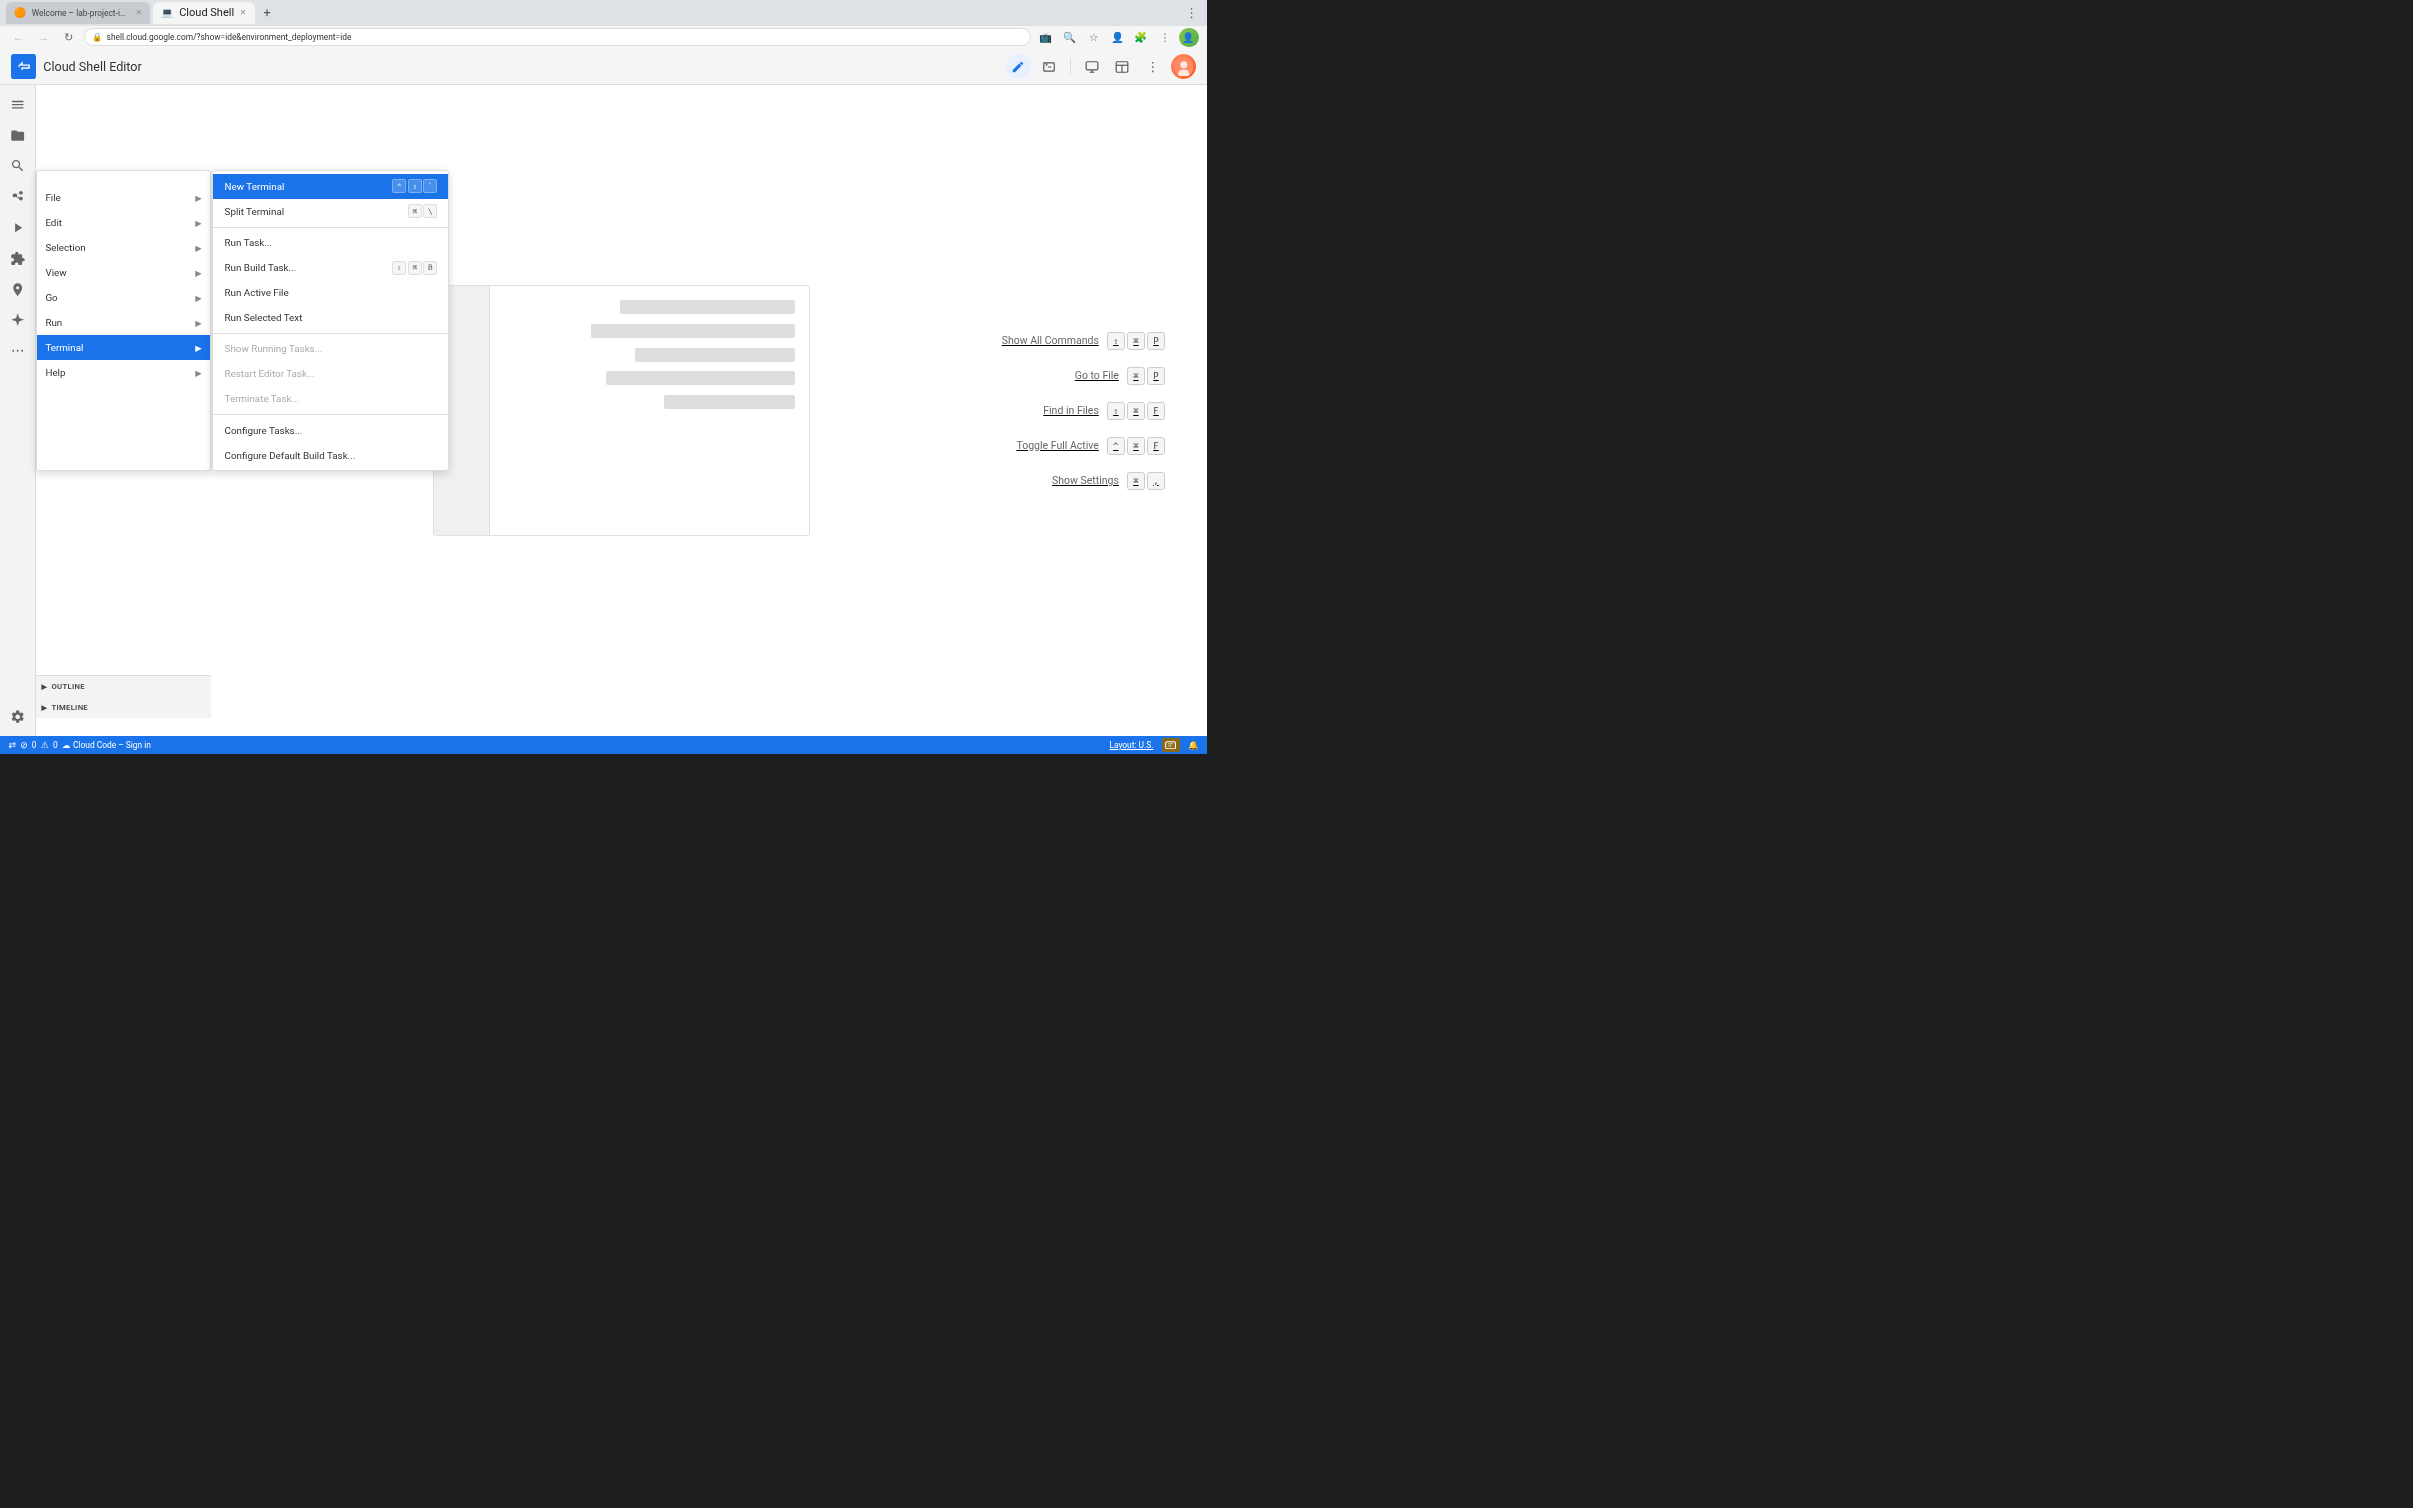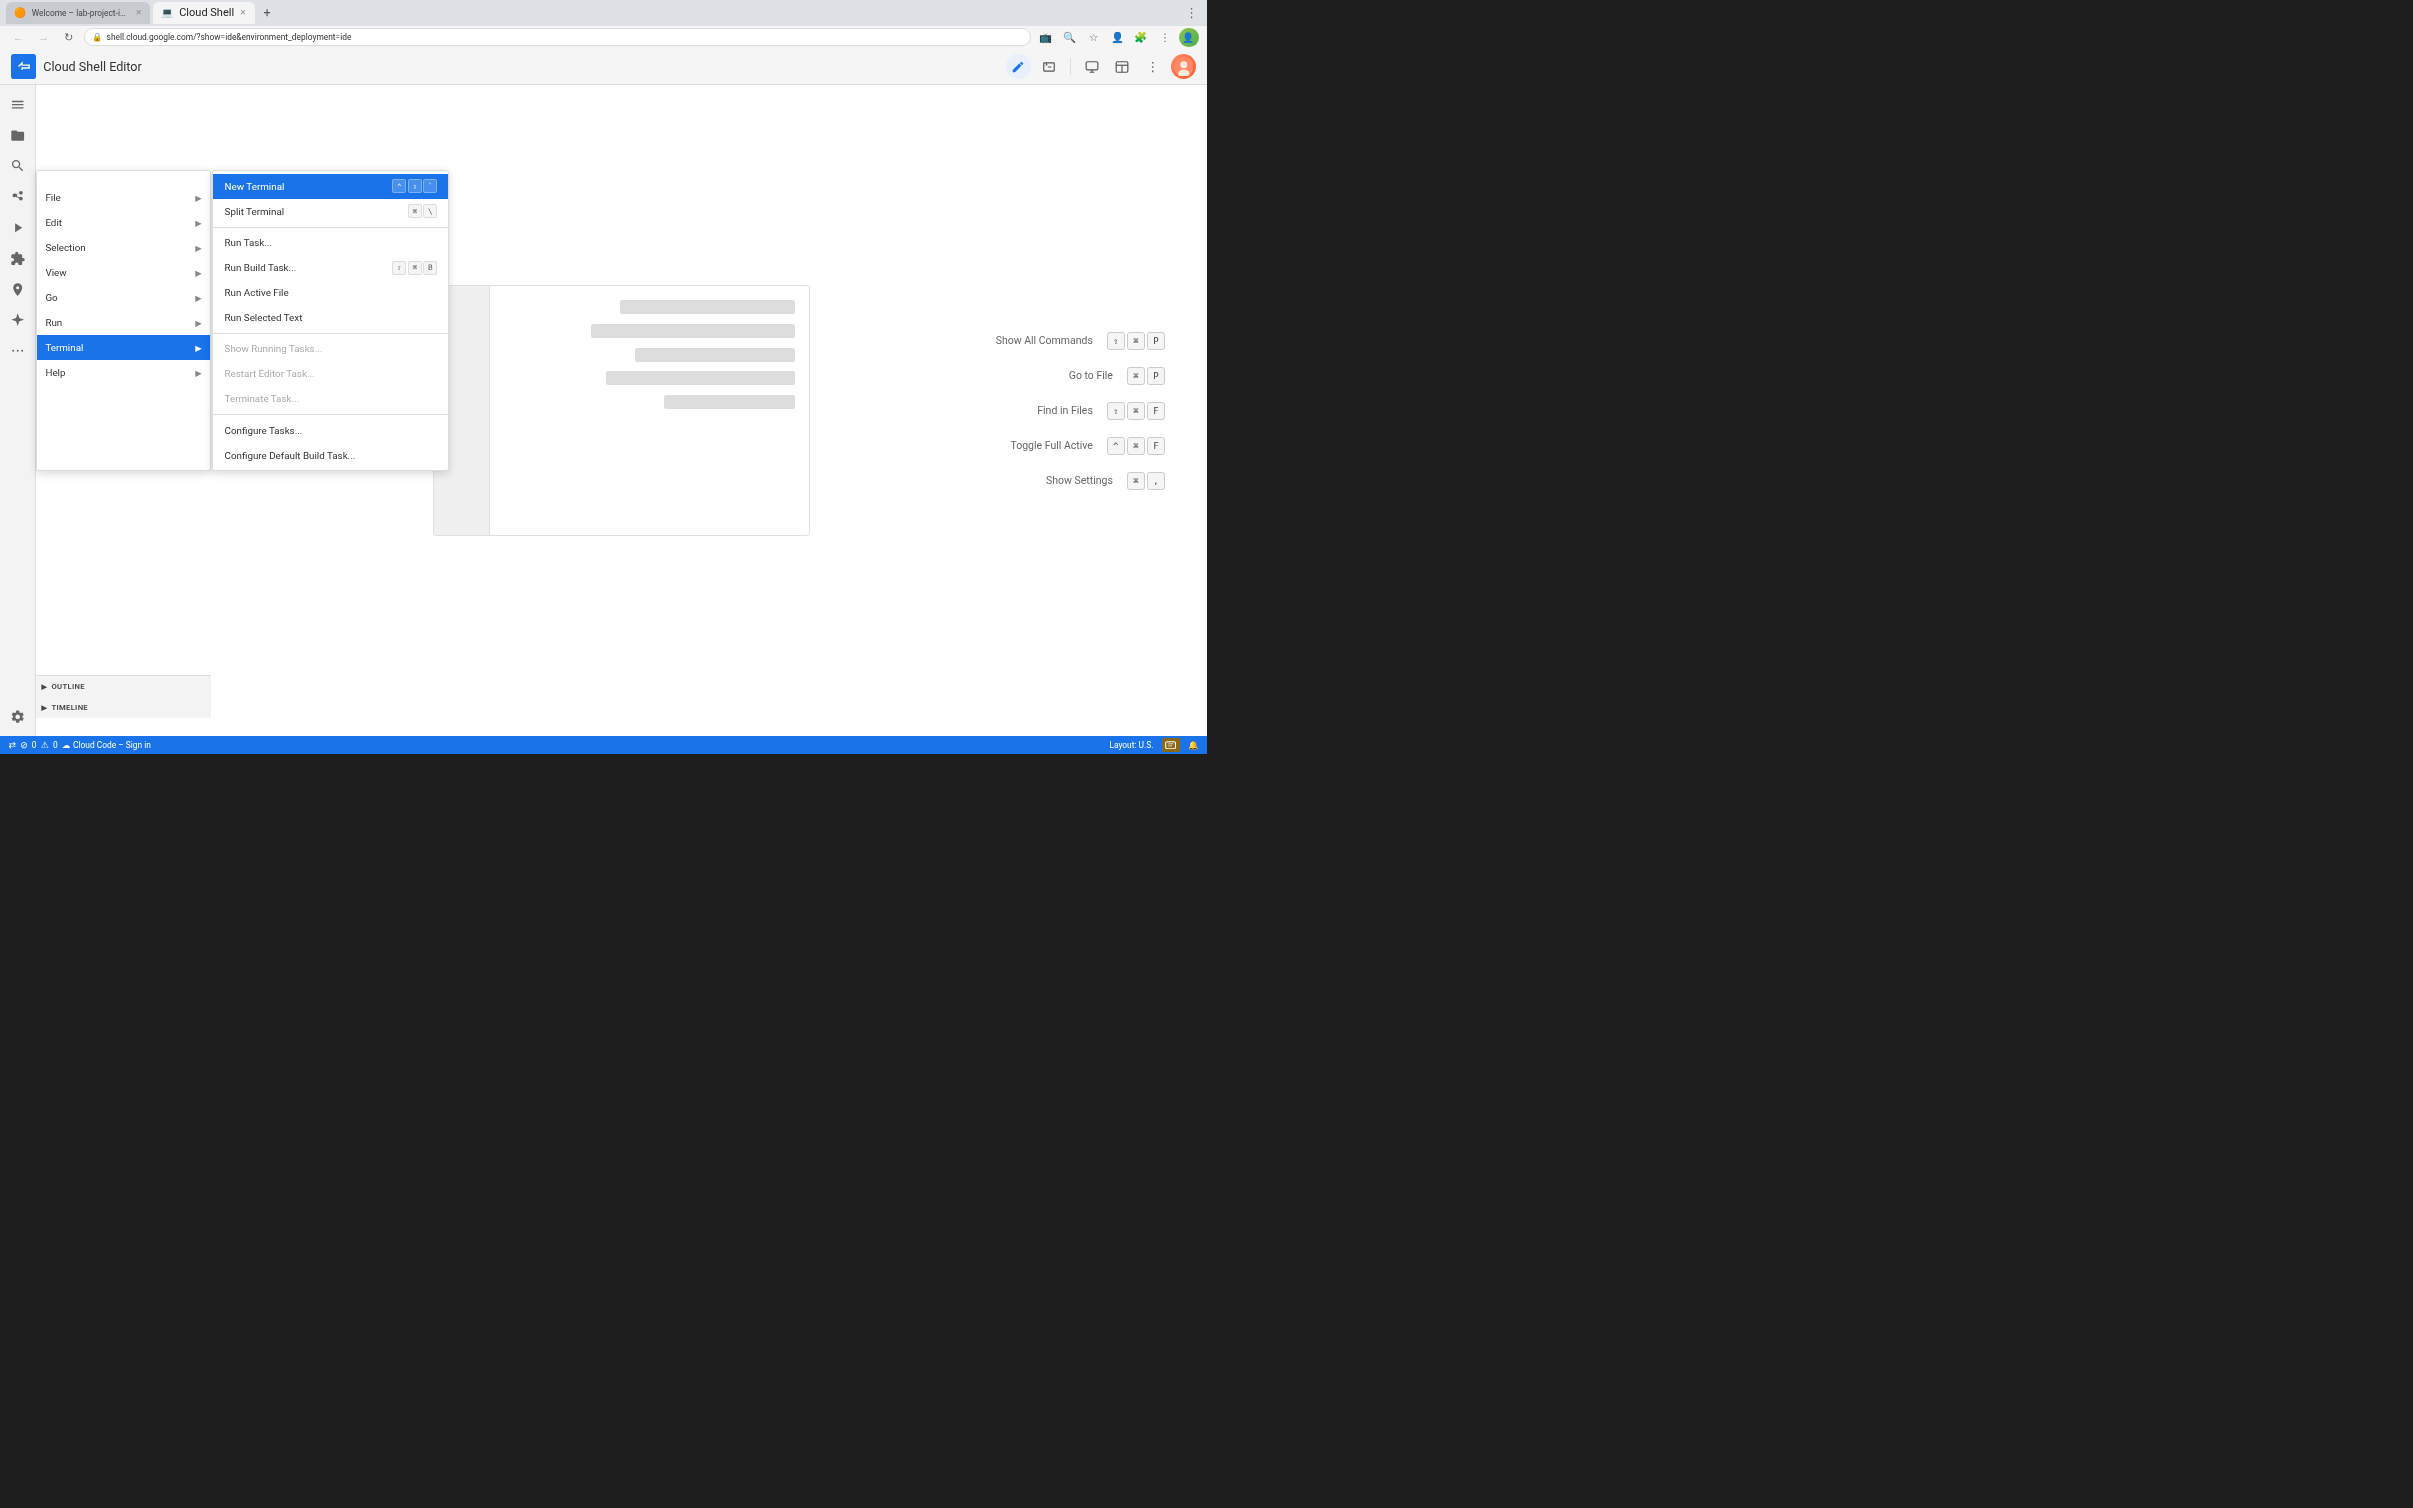--- a/index.html
+++ b/index.html
@@ -374,22 +374,23 @@
       right: 42px;
       top: 50%;
       transform: translateY(-50%);
       display: flex;
       flex-direction: column;
       gap: 17px;
     }
     .shortcut-row {
       display: flex;
       align-items: center;
-      gap: 14px;
+      gap: 8px;
       justify-content: flex-end;
+      text-decoration: underline;
     }
     .shortcut-label {
       font-size: 10.5px;
       color: #666;
     }
     .shortcut-keys {
       display: flex;
       align-items: center;
       gap: 2.1px;
     }
@@ -781,21 +782,21 @@
       <span style="font-size:9px;">⊘</span>
       <span>0</span>
       <span style="font-size:9px;">⚠</span>
       <span>0</span>
       <span style="cursor:pointer;display:flex;align-items:center;gap:2.8px;">
         <span>☁</span>
         <span>Cloud Code – Sign in</span>
       </span>
     </div>
     <div class="status-right">
-      <span style="cursor:pointer;">Layout: U.S.</span>
+      <span style="cursor:pointer;text-decoration:underline;">Layout: U.S.</span>
       <div style="width:18px;height:14px;background:#8b6914;border-radius:2.1px;display:flex;align-items:center;justify-content:center;">
         <svg width="11.2" height="8.4" viewBox="0 0 16 12" fill="white">
           <rect x="1" y="1" width="14" height="10" rx="2" stroke="white" stroke-width="1.5" fill="none"></rect>
           <line x1="4" y1="4" x2="12" y2="4" stroke="white" stroke-width="1"></line>
           <line x1="4" y1="7" x2="10" y2="7" stroke="white" stroke-width="1"></line>
         </svg>
       </div>
       <span style="cursor:pointer;">🔔</span>
     </div>
   </div>

